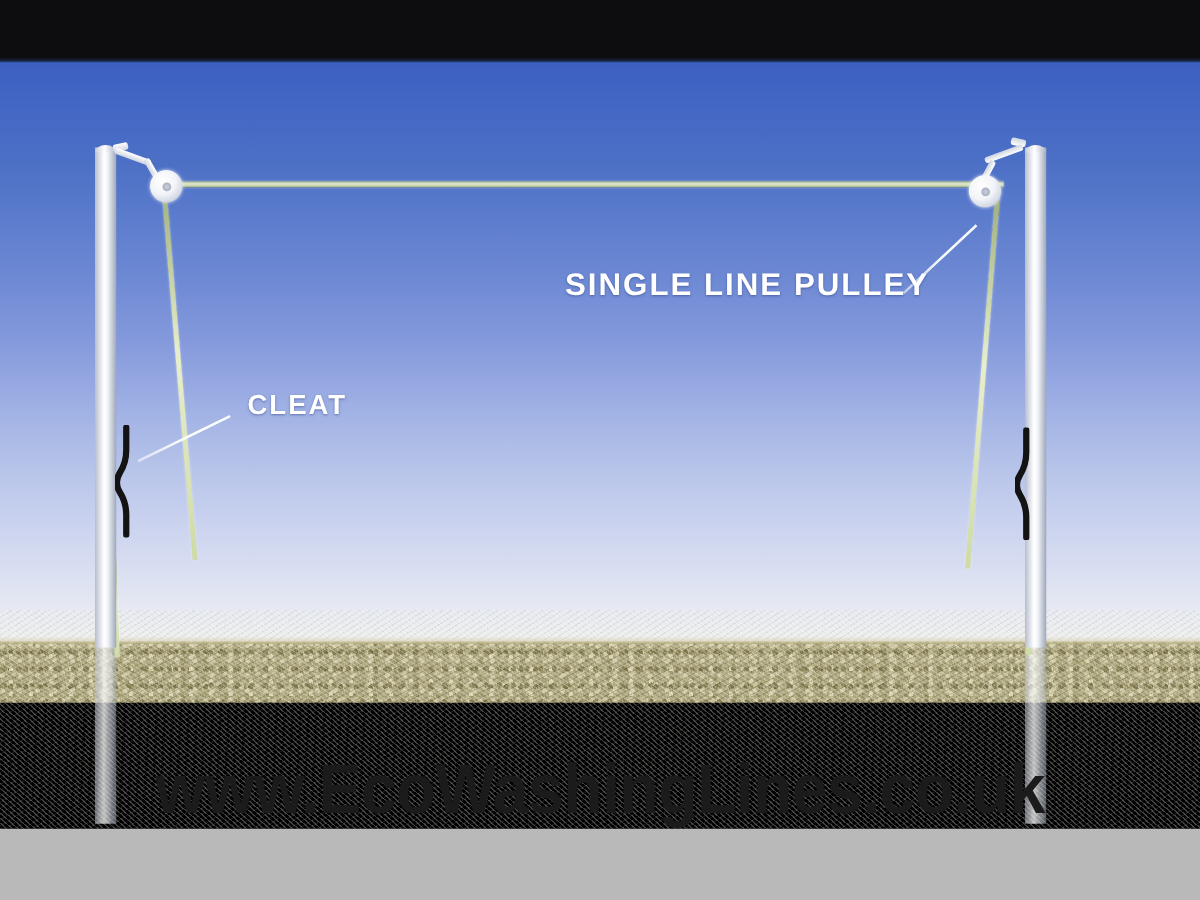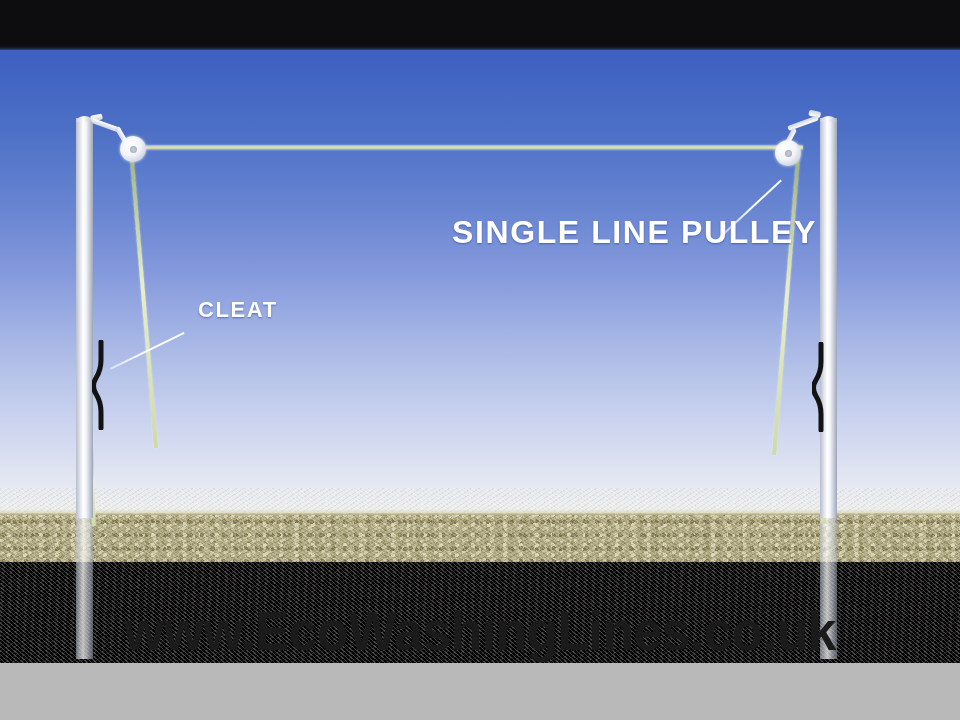--- a/index.html
+++ b/index.html
@@ -231,22 +231,22 @@
 
   
   .label {
     position: absolute;
     color: #ffffff;
     font-weight: bold;
     letter-spacing: 1.6px;
     text-shadow: 0 1px 2px rgba(40,60,130,.55);
     white-space: nowrap;
   }
-  .label-cleat  { left: 198px; top: 249px; font-size: 22px; }
-  .label-pulley { left: 452px; top: 166px; font-size: 32px; }
+  .label-cleat  { left: 198px; top: 263px; font-size: 22px; }
+  .label-pulley { left: 452px; top: 166px; font-size: 25px; }
 
   
   .watermark {
     position: absolute;
     left: 0; top: 598px;
     width: 960px;
     text-align: center;
     font-family: "Liberation Sans Narrow", "Liberation Sans", sans-serif;
     font-size: 56px;
     font-weight: bold;

